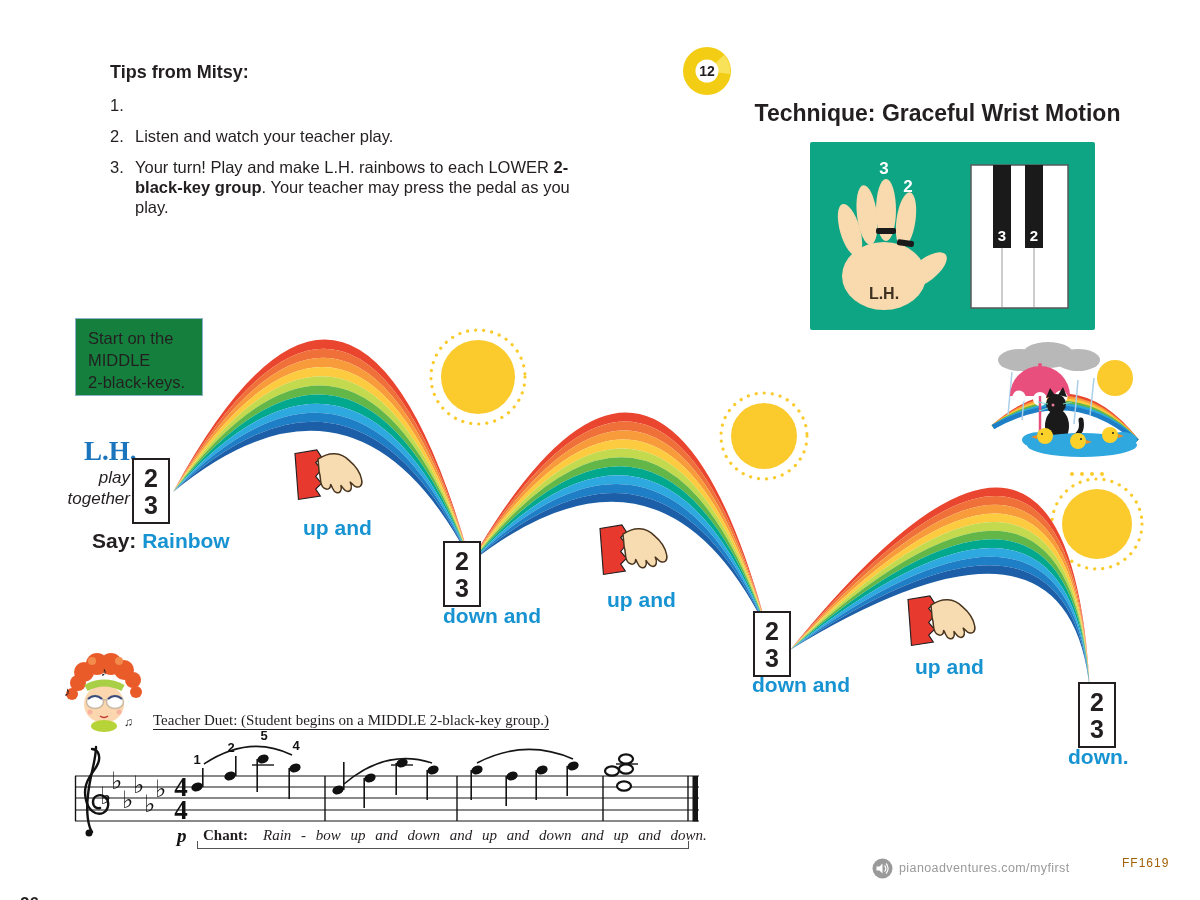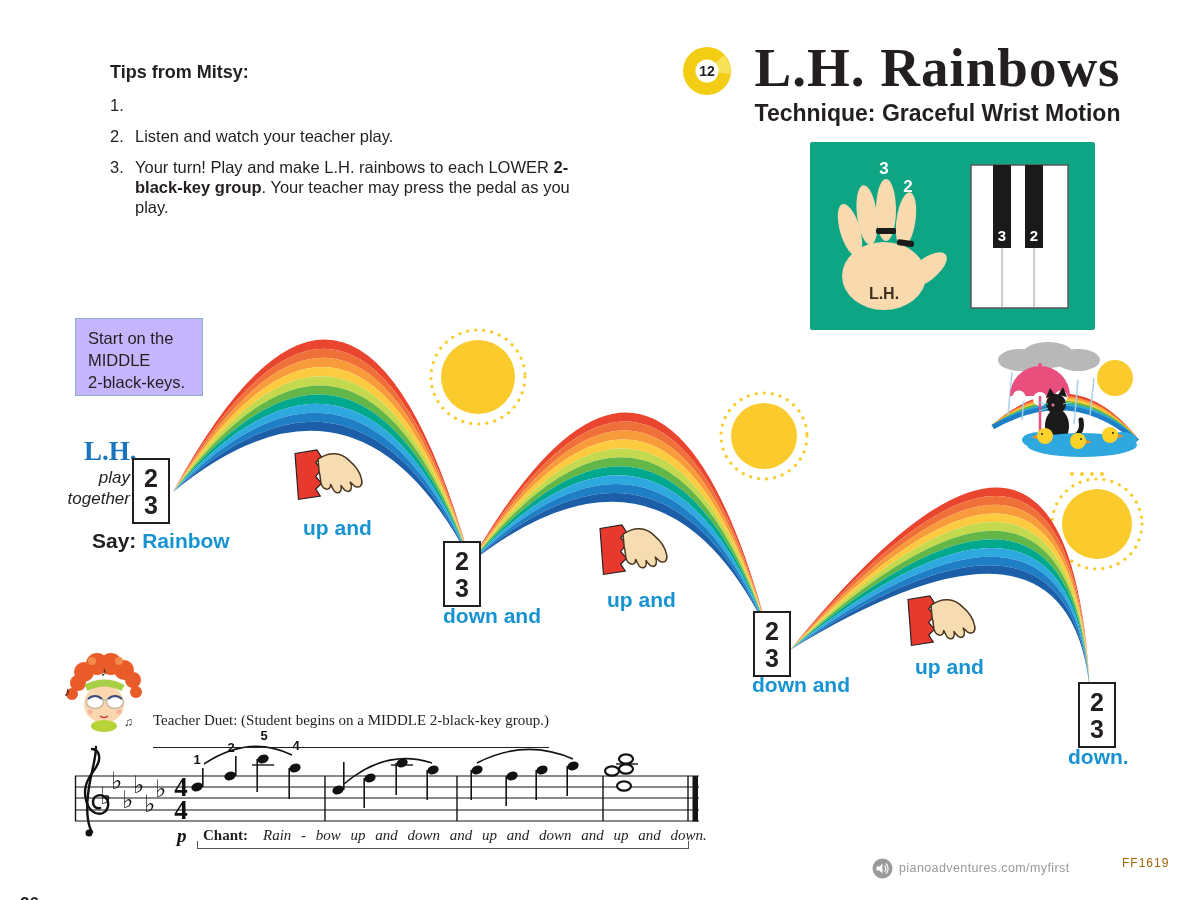--- a/index.html
+++ b/index.html
@@ -13,38 +13,38 @@
   .tip-item{display:flex;font-size:16.5px;line-height:20px;margin-bottom:11px;}
   .tip-num{width:25px;flex:0 0 25px;}
   .tip-text span.b{font-weight:bold;}
   
   .title{left:735px;top:36px;width:405px;text-align:center;
          font-family:"Liberation Serif",serif;font-weight:bold;font-size:55px;letter-spacing:1px;}
   .subtitle{left:735px;top:100px;width:405px;text-align:center;font-weight:bold;font-size:23px;}
   
   .tech-box{left:810px;top:142px;width:285px;height:188px;background:#0da583;border-radius:2px;}
   
-  .start-box{left:75px;top:318px;width:128px;height:78px;background:#c4b5fd;border:1px solid #8fb0c9;
+  .start-box{left:75px;top:318px;width:128px;height:78px;background:#15803d;border:1px solid #8fb0c9;
              font-size:16.5px;line-height:22px;padding:8px 0 0 12px;box-sizing:border-box;}
   
   .lh-label{left:84px;top:436px;font-family:"Liberation Serif",serif;font-weight:bold;
             font-size:27px;color:#1b75bc;}
   .play-together{left:58px;top:467px;width:72px;text-align:right;font-style:italic;
                  font-size:17px;line-height:21px;color:#231f20;}
   .say-row{left:92px;top:529px;font-size:21px;font-weight:bold;}
   .say-word{color:#1793d2;text-align:right;}
   
   .fbox{width:34px;height:62px;background:#fff;border:2px solid #231f20;display:flex;
         flex-direction:column;align-items:center;justify-content:center;gap:1px;
         font-size:25px;font-weight:bold;line-height:26px;z-index:3;}
   
   .mlabel{font-size:21px;font-weight:bold;color:#1793d2;z-index:3;}
   
   .duet{left:153px;top:712px;font-family:"Liberation Serif",serif;font-size:15px;
-        border-bottom:1px solid #231f20;padding-bottom:18px;}
+        border-bottom:1px solid #231f20;padding-bottom:0;}
   
   .chant{left:203px;top:827px;display:flex;align-items:baseline;
          font-family:"Liberation Serif",serif;font-size:15px;}
   .chant-label{font-weight:bold;}
   .chant-words{font-style:italic;margin-left:15px;word-spacing:6px;}
   .chant-bracket{left:197px;top:841px;width:490px;height:7px;
                  border-left:1px solid #555;border-right:1px solid #555;border-bottom:1px solid #555;}
   
   .page-num{left:20px;top:854px;font-size:17px;font-weight:bold;margin-top:40px;}
   .site{left:899px;top:861px;font-size:12.5px;color:#9a9a9a;letter-spacing:.4px;}
@@ -326,21 +326,20 @@
       <span class="tip-text"><span>Your turn! Play and make L.H. rainbows to each LOWER </span><span class="b">2-black-key group</span><span>. Your teacher may press the pedal as you play.</span></span>
     </div>
   </div>
 
   <svg class="abs z2" style="left:682px;top:46px;" width="50" height="50" viewBox="0 0 50 50">
     <circle cx="25" cy="25" r="24" fill="#f2cd13"></circle>
     <path d="M25,25 L42,9 A24,24 0 0 1 48,28 Z" fill="#f8e25a"></path>
     <circle cx="25" cy="25" r="11.5" fill="#fff"></circle>
     <text x="25" y="30" text-anchor="middle" font-size="14" font-weight="bold" fill="#231f20" font-family="Liberation Sans,sans-serif">12</text>
   </svg>
-  <div class="abs title z2">L.H. Rainbows</div>
   <div class="abs subtitle z2">Technique: Graceful Wrist Motion</div>
 
   <div class="abs tech-box z2">
     <svg class="abs" style="left:10px;top:14px;" width="135" height="165" viewBox="0 0 135 165">
       <g fill="#f9d9ae">
         <ellipse cx="30" cy="74" rx="10" ry="27" transform="rotate(-16 30 74)"></ellipse>
         <ellipse cx="47" cy="59" rx="10" ry="30" transform="rotate(-7 47 59)"></ellipse>
         <ellipse cx="66" cy="54" rx="10" ry="31"></ellipse>
         <ellipse cx="86" cy="64" rx="9.5" ry="28" transform="rotate(8 86 64)"></ellipse>
         <ellipse cx="106" cy="114" rx="11" ry="25" transform="rotate(52 106 114)"></ellipse>

